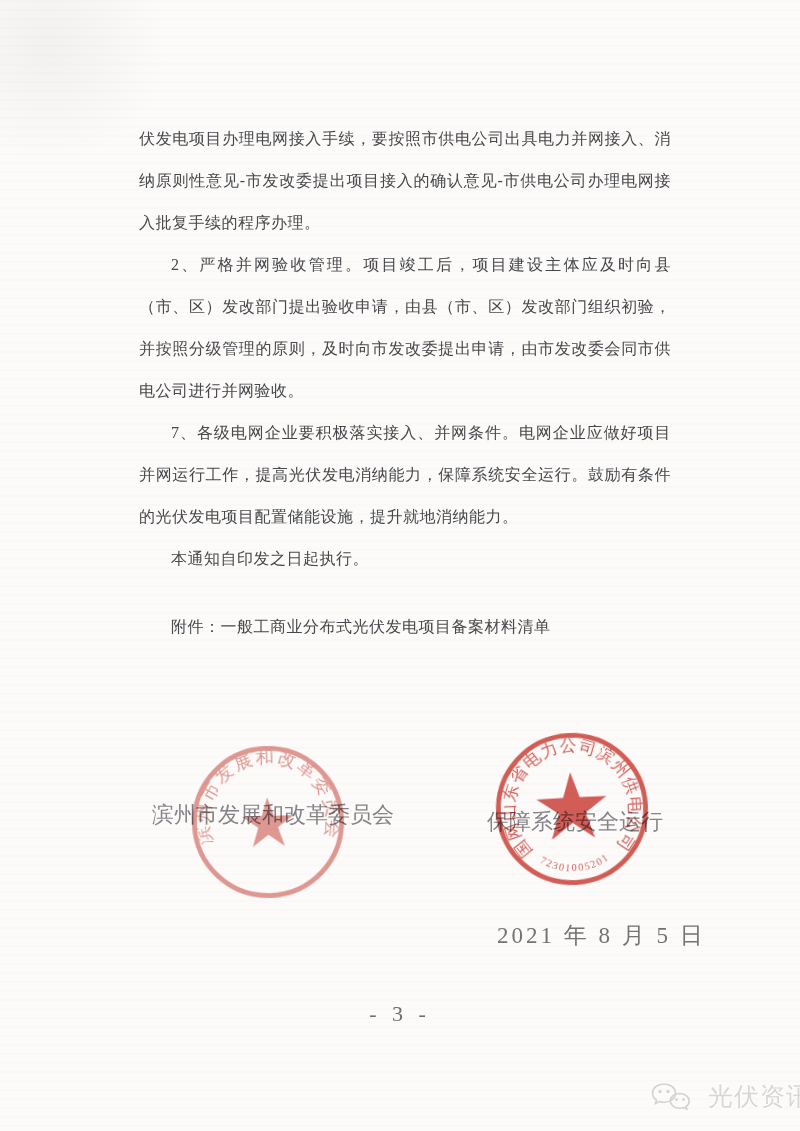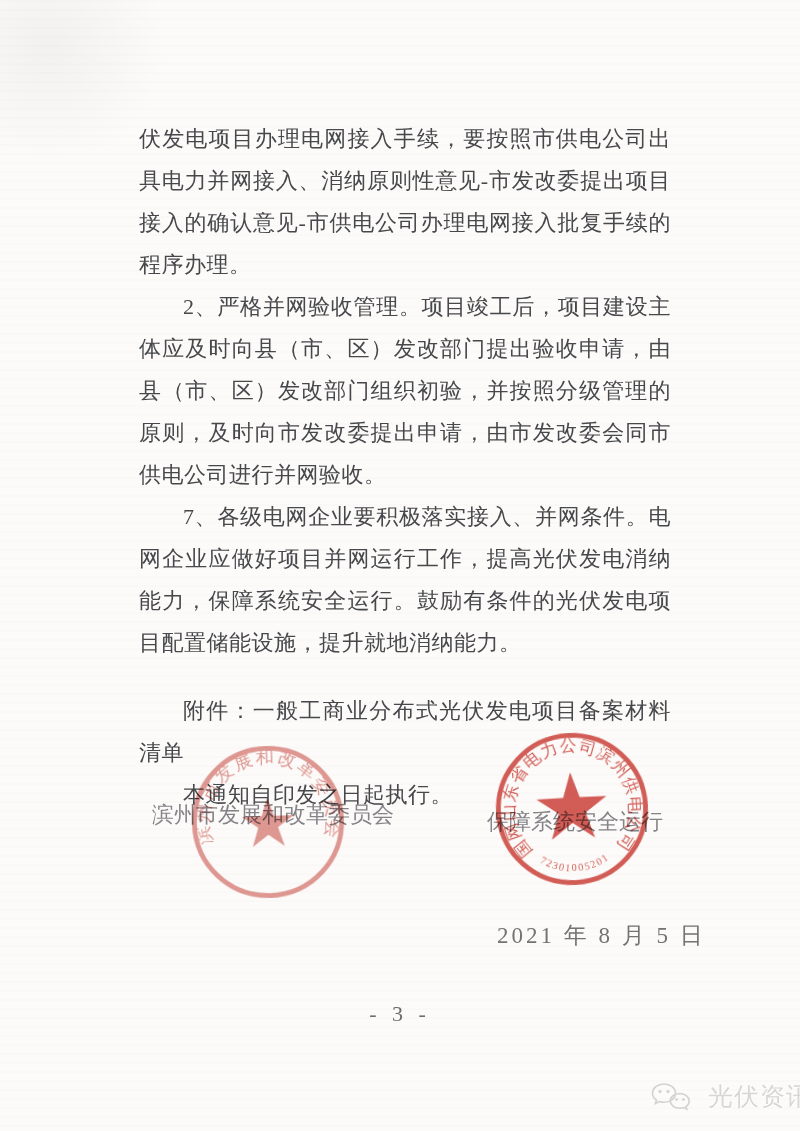--- a/index.html
+++ b/index.html
@@ -16,21 +16,21 @@
     content:"";
     position:absolute; inset:0;
     background:
       repeating-linear-gradient(180deg, rgba(180,180,180,0.035) 0 2px, rgba(255,255,255,0) 2px 9px),
       radial-gradient(circle at 6% 4%, rgba(150,150,150,0.10), rgba(255,255,255,0) 9%);
     pointer-events:none;
   }
   .doc-body {
     position:absolute; left:139px; top:118px; width:532px;
     color:#47484c;
-    font-size:22px; line-height:42px;
+    font-size:16px; line-height:42px;
     letter-spacing:0.5px;
     text-align:justify;
   }
   .para { margin:0; text-indent:2em; }
   .para.noindent { text-indent:0; }
   .para.attachment { margin-top:26px; }
 
   .org-name {
     position:absolute;
     color:#838388;
@@ -75,22 +75,22 @@
 </style>
 </head>
 <body>
 
 <div class="page">
 
   <div class="doc-body">
     <p class="para noindent">伏发电项目办理电网接入手续，要按照市供电公司出具电力并网接入、消纳原则性意见-市发改委提出项目接入的确认意见-市供电公司办理电网接入批复手续的程序办理。</p>
     <p class="para">2、严格并网验收管理。项目竣工后，项目建设主体应及时向县（市、区）发改部门提出验收申请，由县（市、区）发改部门组织初验，并按照分级管理的原则，及时向市发改委提出申请，由市发改委会同市供电公司进行并网验收。</p>
     <p class="para">7、各级电网企业要积极落实接入、并网条件。电网企业应做好项目并网运行工作，提高光伏发电消纳能力，保障系统安全运行。鼓励有条件的光伏发电项目配置储能设施，提升就地消纳能力。</p>
+    <p class="para">本通知自印发之日起执行。</p>
     <p class="para attachment">附件：一般工商业分布式光伏发电项目备案材料清单</p>
-    <p class="para">本通知自印发之日起执行。</p>
   </div>
 
   <div class="org-name org-left">滨州市发展和改革委员会</div>
   <div class="org-name org-right">保障系统安全运行</div>
 
   <svg class="stamp stamp-left" viewBox="0 0 200 200" xmlns="http://www.w3.org/2000/svg">
     <defs>
       <path id="arcL" d="M 30.5 125.3 A 74 74 0 1 1 169.5 125.3" fill="none"></path>
     </defs>
     <circle cx="100" cy="100" r="92" fill="none" stroke-width="6" stroke="#c9463e"></circle>

